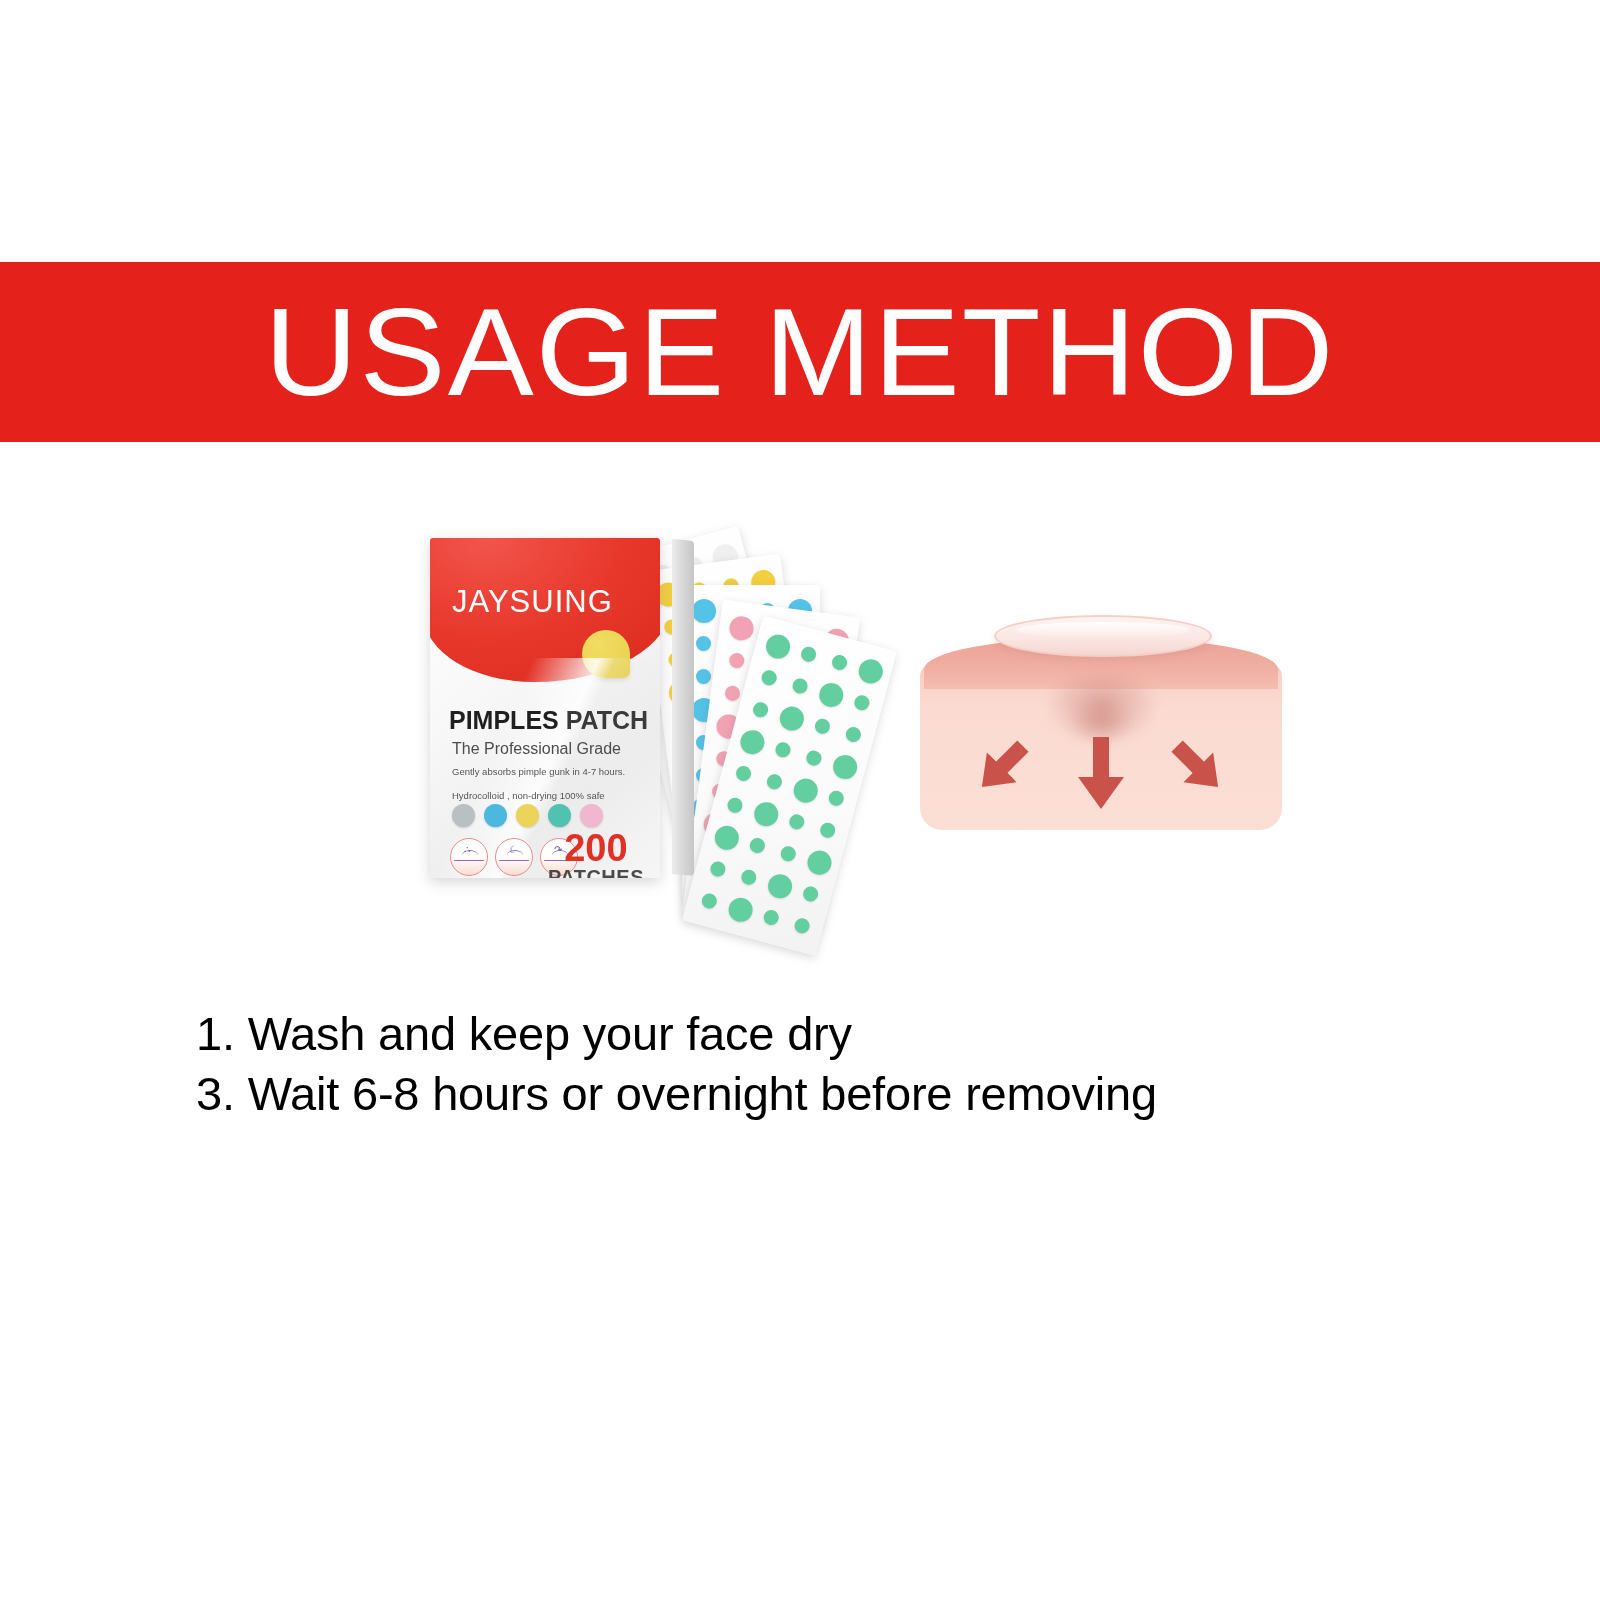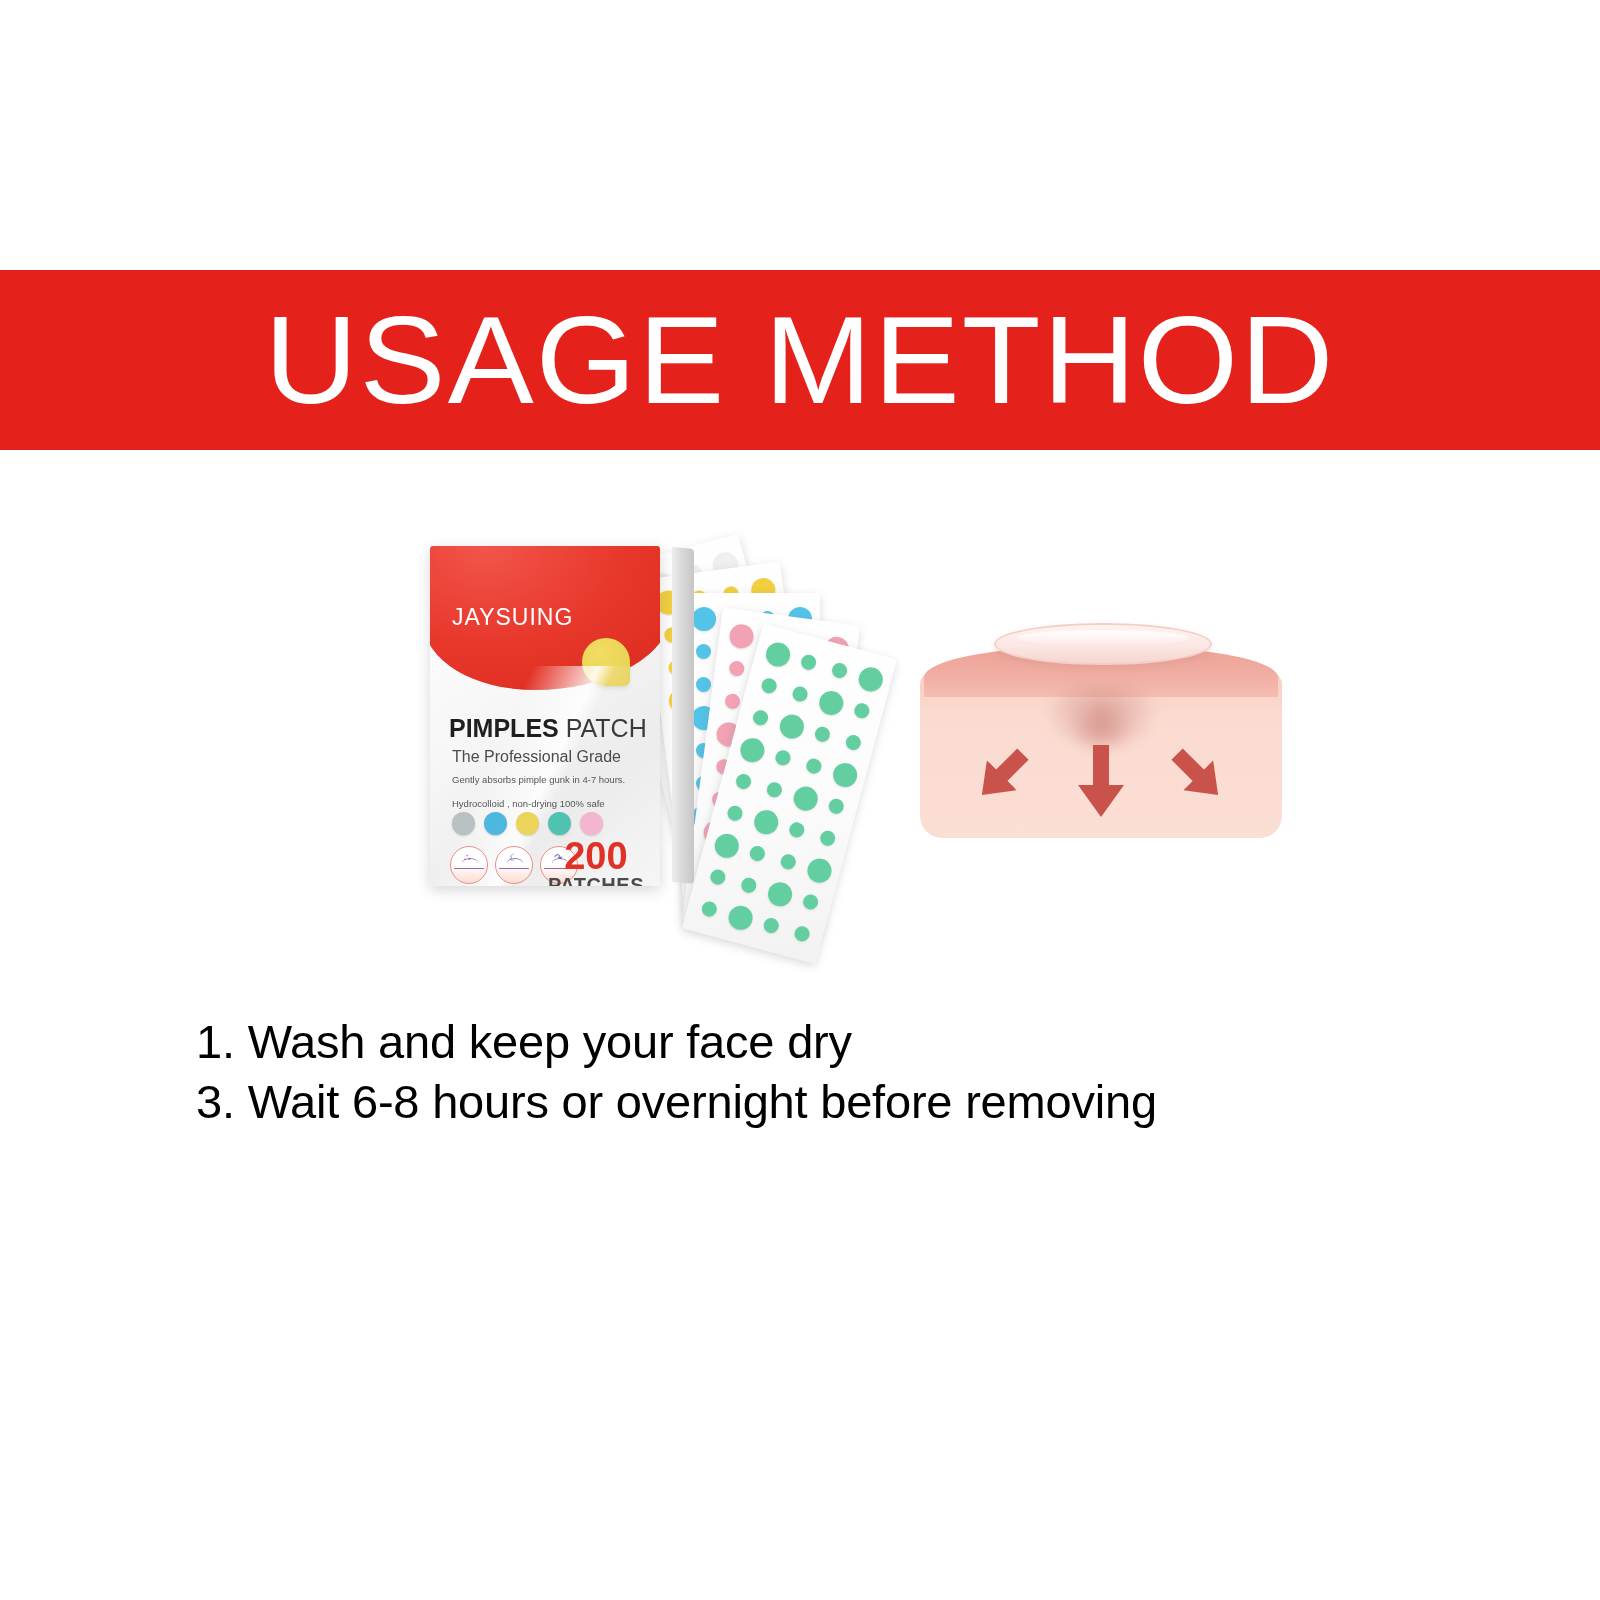--- a/index.html
+++ b/index.html
@@ -2,21 +2,21 @@
 <html><head>
 <meta charset="utf-8">
 <style>
   * { box-sizing: border-box; margin: 0; padding: 0; }
   html, body {
     width: 1600px; height: 1600px;
     background: #ffffff;
     font-family: "Liberation Sans", sans-serif;
     overflow: hidden;
   }
-  #page { position: relative; width: 1600px; height: 1392px; background: #fff; margin-top: 8px; }
+  #page { position: relative; width: 1600px; height: 1392px; background: #fff; }
 
   
   .banner {
     position: absolute; left: 0; top: 262px;
     width: 1600px; height: 180px;
     background: #e5211b;
     display: flex; align-items: center; justify-content: center;
   }
   .banner-title {
     color: #ffffff;
@@ -68,43 +68,43 @@
     position: absolute; left: 0; top: 4px; width: 232px; height: 10px;
     background: linear-gradient(180deg,#fdfdfd,#e3e3e3);
     border-radius: 3px 3px 0 0;
   }
   .box-red {
     position: absolute; left: -6px; top: -36px; width: 248px; height: 180px;
     background: radial-gradient(120% 120% at 25% 20%, #f2554b 0%, #e8382c 45%, #d7271c 100%);
     border-radius: 0 0 60% 48% / 0 0 48% 40%;
   }
   .brand {
-    position: absolute; left: 22px; top: 58px;
-    color: #fff; font-size: 23px; letter-spacing: 1px;
+    position: absolute; left: 22px; top: 46px;
+    color: #fff; font-size: 31px; letter-spacing: 1px;
     font-weight: 300; white-space: nowrap;
   }
   .brand .b2 { font-weight: 400; }
   .yellow-patch {
     position: absolute; left: 152px; top: 92px; width: 48px; height: 48px;
     background: radial-gradient(circle at 35% 30%, #f2dc62, #e7cf4c);
     border-radius: 50% 50% 6px 50%;
     box-shadow: -1px 2px 4px rgba(140,130,60,.25);
   }
   .gloss {
     position: absolute; left: -20px; top: 120px; width: 300px; height: 240px;
     background: linear-gradient(115deg, rgba(255,255,255,0) 30%, rgba(255,255,255,.85) 46%,
                 rgba(235,235,235,.2) 50%, rgba(255,255,255,0) 66%);
     pointer-events: none;
   }
   .pname {
     position: absolute; left: 19px; top: 168px;
     font-size: 25px; color: #1f1f1f; white-space: nowrap;
   }
   .pname .bold { font-weight: 700; }
-  .pname .thin { font-weight: 400; color: #3a3a3a; }
+  .pname .thin { font-weight: 700; color: #3a3a3a; }
   .psub {
     position: absolute; left: 22px; top: 202px;
     font-size: 16px; color: #4c4c4c; white-space: nowrap;
   }
   .pline1 { position: absolute; left: 22px; top: 228px; font-size: 9.5px; color: #555; white-space: nowrap; }
   .pline2 { position: absolute; left: 22px; top: 252px; font-size: 9.5px; color: #555; white-space: nowrap; }
   .swatches { position: absolute; left: 22px; top: 266px; display: flex; gap: 9px; }
   .sw { width: 23px; height: 23px; border-radius: 50%; box-shadow: 0 1px 2px rgba(0,0,0,.16); }
   .circ-icons { position: absolute; left: 20px; top: 300px; display: flex; gap: 7px; }
   .ci {

